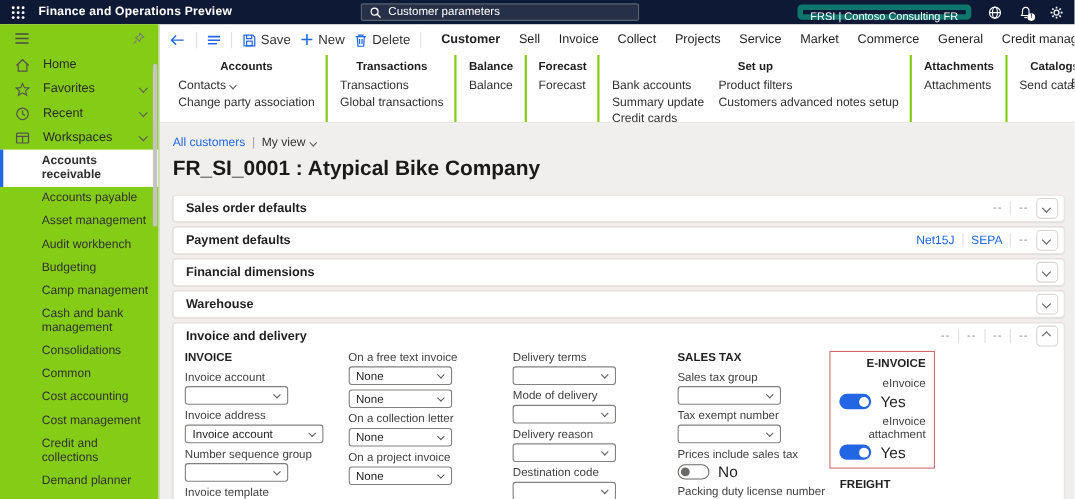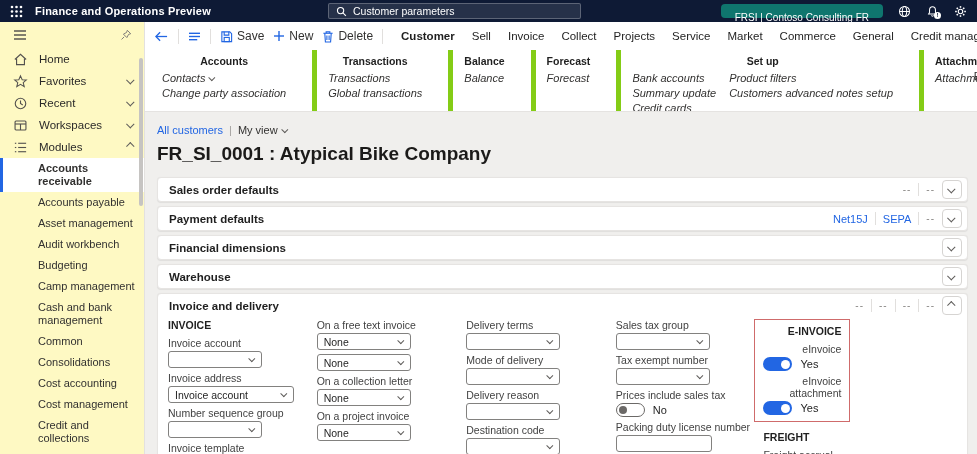--- a/index.html
+++ b/index.html
@@ -4,29 +4,29 @@
 <style>
   * { margin:0; padding:0; box-sizing:border-box; }
   html,body { width:977px; height:454px; overflow:hidden; font-family:"Liberation Sans",sans-serif; background:#fff; }
 
   
   .topbar { height:22px; background:#0e1a35; color:#fff; display:flex; align-items:center; padding:0 10px; position:relative; }
   .tb-left { display:flex; align-items:center; gap:12px; }
   .tb-title { font-size:11px; font-weight:bold; letter-spacing:.2px; }
   .tb-search { position:absolute; left:328px; top:3px; width:253px; height:16px; background:rgba(255,255,255,.10); border:1px solid rgba(255,255,255,.25); border-radius:2px; display:flex; align-items:center; gap:6px; padding:0 7px; font-size:10.5px; color:#fff; }
   .tb-right { margin-left:auto; display:flex; align-items:center; gap:15px; }
-  .tb-pill { border:7px solid #0f766e; border-radius:4px; font-size:10px; padding:0 7px; height:14px; line-height:13px; white-space:nowrap; }
+  .tb-pill { border:5px solid #0f766e; border-radius:4px; font-size:10px; padding:0 7px; height:14px; line-height:13px; white-space:nowrap; }
   .tb-ico { position:relative; display:flex; }
   .bell-dot { position:absolute; right:-2px; bottom:-1px; width:7px; height:7px; background:#fff; border-radius:50%; color:#0e1a35; font-size:6px; font-weight:bold; text-align:center; line-height:7px; }
 
   
   .shell { display:flex; height:432px; }
 
   
-  .sidebar { width:145px; background:#fef9c3; border-right:1px solid #e3e1df; position:relative; overflow:hidden; flex:none; }
+  .sidebar { width:145px; background:#84cc16; border-right:1px solid #e3e1df; position:relative; overflow:hidden; flex:none; }
   .sb-head { height:26px; display:flex; align-items:center; justify-content:space-between; padding:0 12px 0 13px; }
   .nav-item { height:22px; display:flex; align-items:center; gap:11px; padding:0 10px 0 13px; font-size:11.5px; color:#2b2a29; cursor:default; }
   .nav-label { flex:1; }
   .mod-item { padding:4px 4px 4px 38px; font-size:11px; line-height:13px; color:#323130; }
   .mod-item.active { background:#fff; font-weight:bold; border-left:3px solid #2266e3; padding-left:35px; }
   .sb-scroll { position:absolute; right:1px; top:36px; width:4px; height:148px; background:#c6c4c2; border-radius:2px; }
 
   
   .chv { display:inline-block; width:6px; height:6px; border-left:1.3px solid #5f5d5b; border-bottom:1.3px solid #5f5d5b; }
   .chv.down { transform:rotate(-45deg) translateY(-1px); }
@@ -39,25 +39,25 @@
   .r1 { height:28px; display:flex; align-items:center; gap:9px; padding:0 0 0 9px; overflow:hidden; }
   .ic { display:flex; align-items:center; justify-content:center; background:none; border:none; padding:0; cursor:pointer; }
   .r1-div { width:1px; height:15px; background:#e1dfdd; flex:none; }
   .action { display:flex; align-items:center; gap:4px; font-size:12px; color:#323130; background:none; border:none; cursor:pointer; white-space:nowrap; }
   .rtabs { display:flex; align-items:center; gap:15px; margin-left:8px; height:100%; }
   .rtab { font-size:11.5px; color:#1f1f1f; position:relative; padding:17px 1px; white-space:nowrap; cursor:pointer; }
   .rtab.active { font-weight:bold; }
   .rtab.active::after { content:''; position:absolute; left:0; right:0; bottom:3px; height:2px; background:#2266e3; border-radius:1px; }
 
   .r2 { height:61px; display:flex; padding-left:6px; position:relative; overflow:hidden; }
-  .rgroup { padding:5px 26px 0 11px; border-right:5px solid #84cc16; }
+  .rgroup { padding:5px 10px 0 11px; border-right:2px solid #84cc16; }
   .rg-title { font-size:10.5px; font-weight:bold; color:#1f1f1f; text-align:center; margin-bottom:4px; white-space:nowrap; }
   .rg-cols { display:flex; gap:13px; }
   .rg-col { display:flex; flex-direction:column; }
-  .rg-item { font-size:11px; color:#323130; line-height:15px; white-space:nowrap; cursor:pointer; display:flex; align-items:center; gap:5px;font-style:italic; }
+  .rg-item { font-size:11px; color:#323130; line-height:15px; white-space:nowrap; cursor:pointer; display:flex; align-items:center; gap:5px; }
   .rg-cut { position:absolute; right:-4px; top:20px; font-size:11px; color:#323130; }
 
   
   .content { flex:1; background:#f0efed; padding:12px 9px 12px 12px; overflow:hidden; }
   .breadcrumb { font-size:11px; display:flex; align-items:center; gap:6px; }
   .bc-link { color:#2266e3; cursor:pointer; }
   .bc-sep { color:#a19f9d; }
   .bc-view { color:#323130; display:flex; align-items:center; gap:5px; }
   .page-title { font-size:19px; font-weight:bold; color:#1b1a19; margin:7px 0 12px; }
 
@@ -79,21 +79,21 @@
   .flabel { font-size:10.5px; color:#424242; line-height:12px; margin-bottom:2px; }
   .combo { width:94px; height:17px; border:1px solid #82817f; border-radius:3px; background:#fff; display:flex; align-items:center; justify-content:space-between; padding:0 6px; font-size:10.5px; color:#1f1f1f; cursor:pointer; }
   .combo.wide { width:126px; }
   .tinput { width:96px; height:17px; border:1px solid #82817f; border-radius:3px; background:#fff; }
   .tog-row { display:flex; align-items:center; gap:8px; margin-top:2px; }
   .tog { width:29px; height:14px; border-radius:8px; position:relative; cursor:pointer; flex:none; }
   .tog.on { background:#2266e3; }
   .tog.on .knob { position:absolute; right:2.5px; top:2.5px; width:9px; height:9px; border-radius:50%; background:#fff; }
   .tog.off { background:#fff; border:1px solid #6b6967; }
   .tog.off .knob { position:absolute; left:2px; top:2px; width:8px; height:8px; border-radius:50%; background:#6b6967; }
-  .tog-state { font-size:11px; color:#1f1f1f; }
+  .tog-state { font-size:14px; color:#1f1f1f; }
   .hl-wrap { border:1.5px solid #cf6b6b; padding:5px 8px 2px 8px; margin:0 0 9px -9px; width:96px;text-align:right; }
 </style>
 </head>
 <body>
 
 <div class="topbar">
   <div class="tb-left">
     <span class="ic">
       <svg width="13" height="13" viewBox="0 0 13 13">
           <g fill="#ffffff">
@@ -205,45 +205,31 @@
       <span class="ic">
           <svg width="15" height="15" viewBox="0 0 16 16" fill="none" stroke="#54524f" stroke-width="1.2">
             <rect x="2.2" y="3.2" width="11.6" height="9.6" rx="1"></rect>
             <path d="M2.2 6.4 H13.8"></path>
             <path d="M8 6.4 V12.8"></path>
           </svg>
         </span>
       <span class="nav-label">Workspaces</span>
       <span class="chv down"></span>
     </div>
-    <div class="nav-item">
-      <span class="ic">
-          <svg width="15" height="15" viewBox="0 0 16 16" stroke="#54524f" stroke-width="1.2">
-            <path d="M5.5 3.5 H14"></path>
-            <path d="M5.5 8 H14"></path>
-            <path d="M5.5 12.5 H14"></path>
-            <path d="M2 3.5 H3.5"></path>
-            <path d="M2 8 H3.5"></path>
-            <path d="M2 12.5 H3.5"></path>
-          </svg>
-        </span>
-      <span class="nav-label">Modules</span>
-      <span class="chv up"></span>
-    </div>
 
     <div id="module-list">
         <div class="mod-item active">Accounts receivable</div>
         <div class="mod-item">Accounts payable</div>
         <div class="mod-item">Asset management</div>
         <div class="mod-item">Audit workbench</div>
         <div class="mod-item">Budgeting</div>
         <div class="mod-item">Camp management</div>
         <div class="mod-item">Cash and bank management</div>
+        <div class="mod-item">Consolidations</div>
         <div class="mod-item">Common</div>
-        <div class="mod-item">Consolidations</div>
         <div class="mod-item">Cost accounting</div>
         <div class="mod-item">Cost management</div>
         <div class="mod-item">Credit and collections</div>
         <div class="mod-item">Demand planner</div>
       </div>
     <div class="sb-scroll"></div>
   </div>
 
   <div class="main">
 
@@ -563,20 +549,21 @@
                 </div>
                 <div class="field">
                   <div class="flabel">Destination code</div>
                   <div class="combo">
                     <span class="combo-val"></span>
                     <span class="chv s down"></span>
                   </div>
                 </div>
               </div>
               <div class="fcol fcol3">
+                <div class="fheading">SALES TAX</div>
                 <div class="field">
                   <div class="flabel">Sales tax group</div>
                   <div class="combo">
                     <span class="combo-val"></span>
                     <span class="chv s down"></span>
                   </div>
                 </div>
                 <div class="field">
                   <div class="flabel">Tax exempt number</div>
                   <div class="combo">

